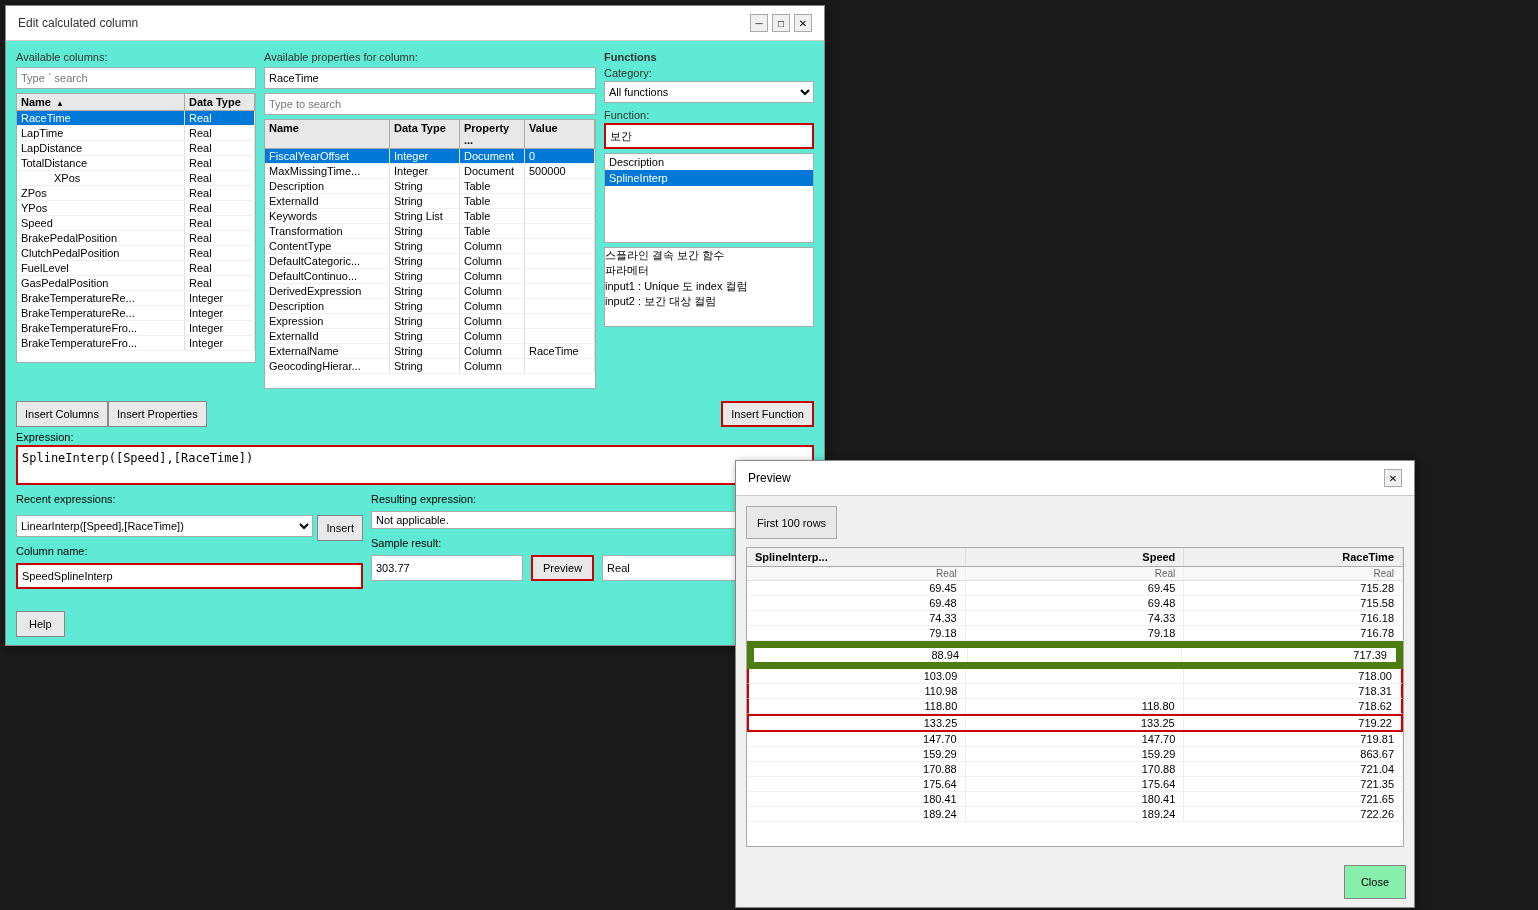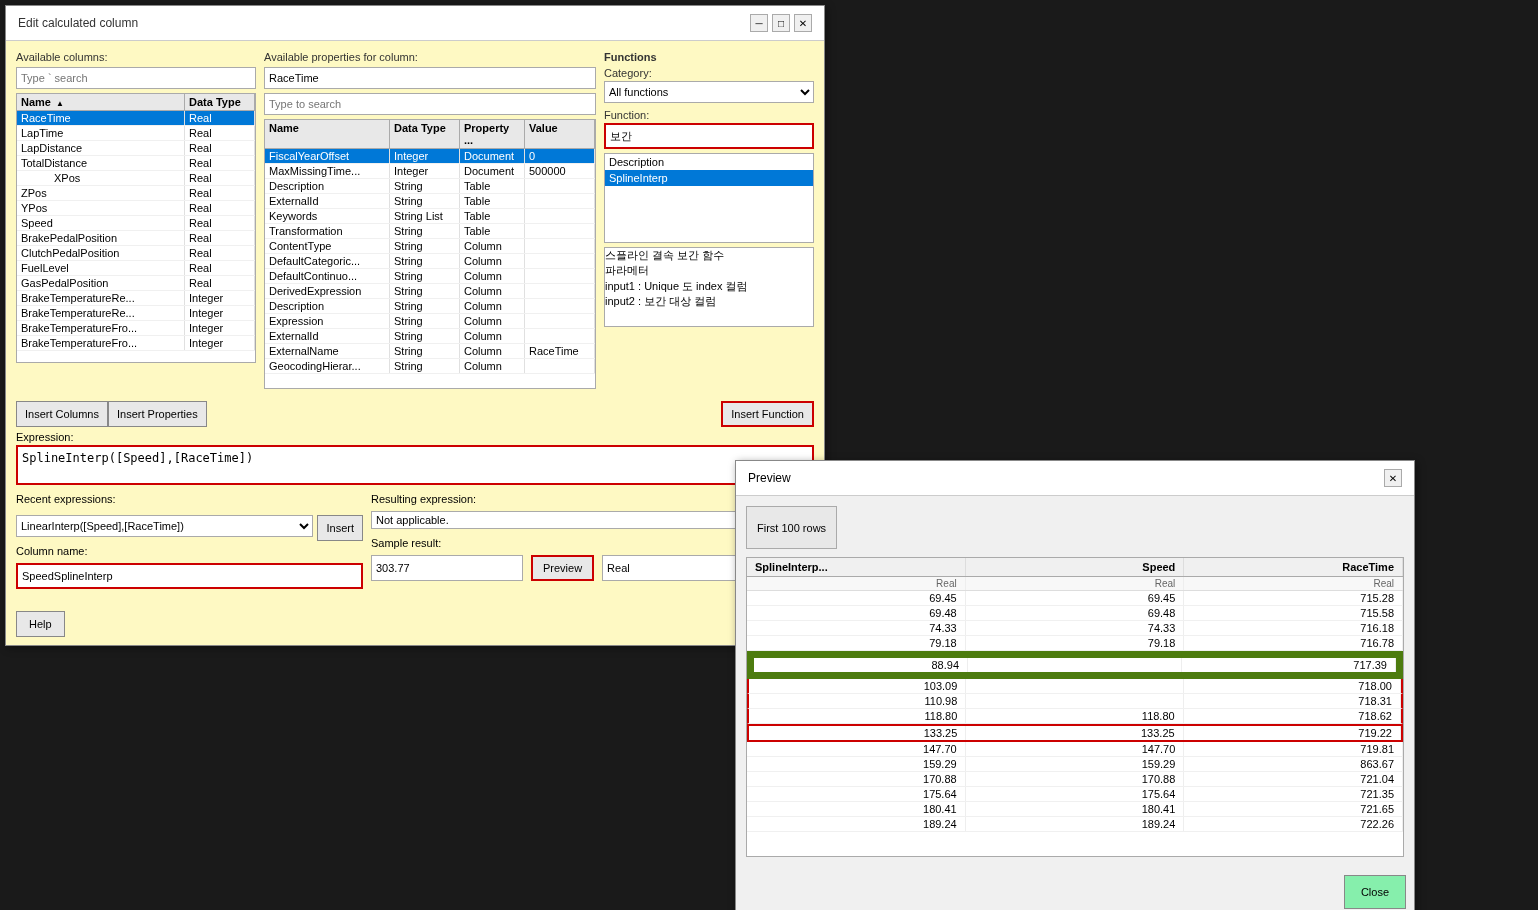--- a/index.html
+++ b/index.html
@@ -8,21 +8,21 @@
       font-family: 'Segoe UI', Arial, sans-serif;
       font-size: 12px;
       color: #000;
     }
 
     .dialog {
       position: absolute;
       top: 5px;
       left: 5px;
       width: 820px;
-      background: #fef9c3;
+      background: #5eead4;
       border: 1px solid #888;
       box-shadow: 2px 2px 8px rgba(0,0,0,0.4);
     }
 
     .dialog-titlebar {
       background: #fff;
       padding: 8px 12px;
       display: flex;
       align-items: center;
       justify-content: space-between;
@@ -438,21 +438,21 @@
     .close-btn {
       height: 34px;
       border: 1px solid #888;
       background: #86efac;
       cursor: pointer;
       font-size: 11px;
       padding: 0 16px;
     }
 
     .rows-btn {
-      height: 43px;
+      height: 33px;
       border: 1px solid #aaa;
       background: #e8e8e8;
       cursor: pointer;
       font-size: 11px;
       padding: 0 10px;
       margin-bottom: 8px;
     }
   </style>
 </head>
 <body>

